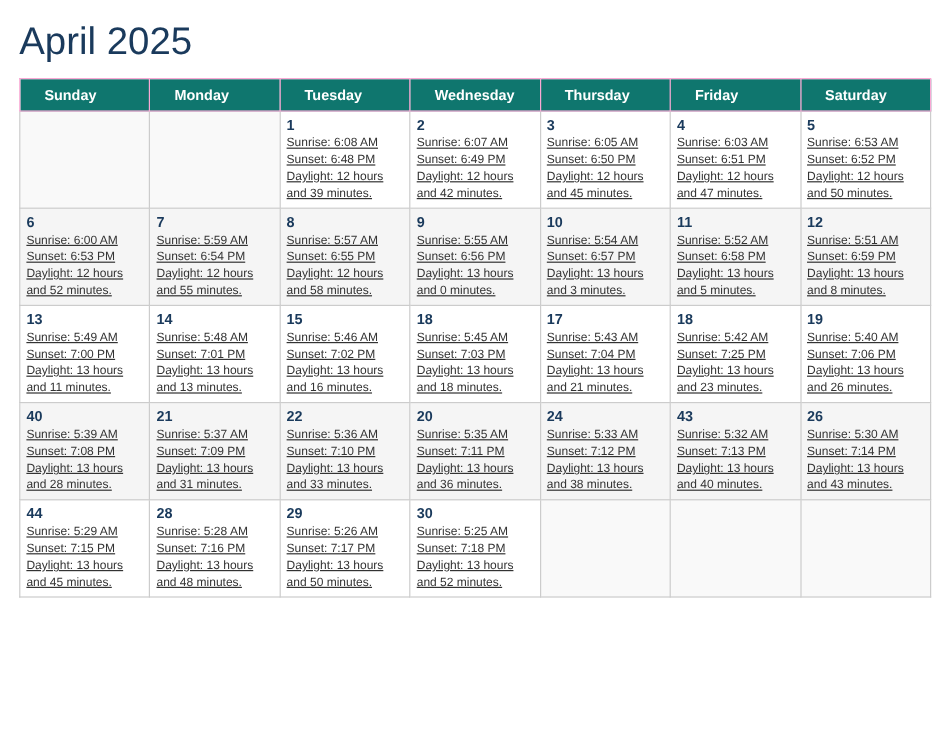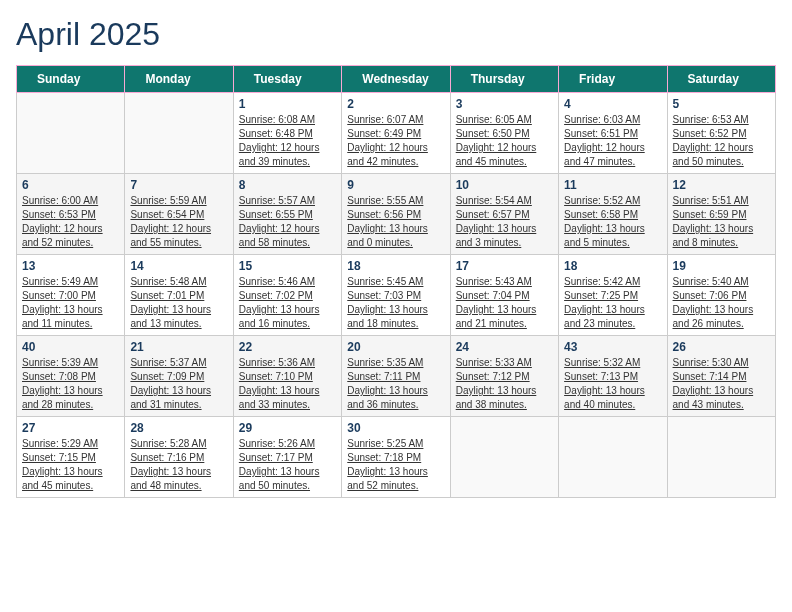--- a/index.html
+++ b/index.html
@@ -270,21 +270,21 @@
         </td>
         <td>
           <span class="day-num">26</span>
           <div class="cell-text">Sunrise: 5:30 AM
 Sunset: 7:14 PM
 Daylight: 13 hours and 43 minutes.</div>
         </td>
       </tr>
       <tr>
         <td>
-          <span class="day-num">27</span>
+          <span class="day-num">44</span>
           <div class="cell-text">Sunrise: 5:29 AM
 Sunset: 7:15 PM
 Daylight: 13 hours and 45 minutes.</div>
         </td>
         <td>
           <span class="day-num">28</span>
           <div class="cell-text">Sunrise: 5:28 AM
 Sunset: 7:16 PM
 Daylight: 13 hours and 48 minutes.</div>
         </td>

